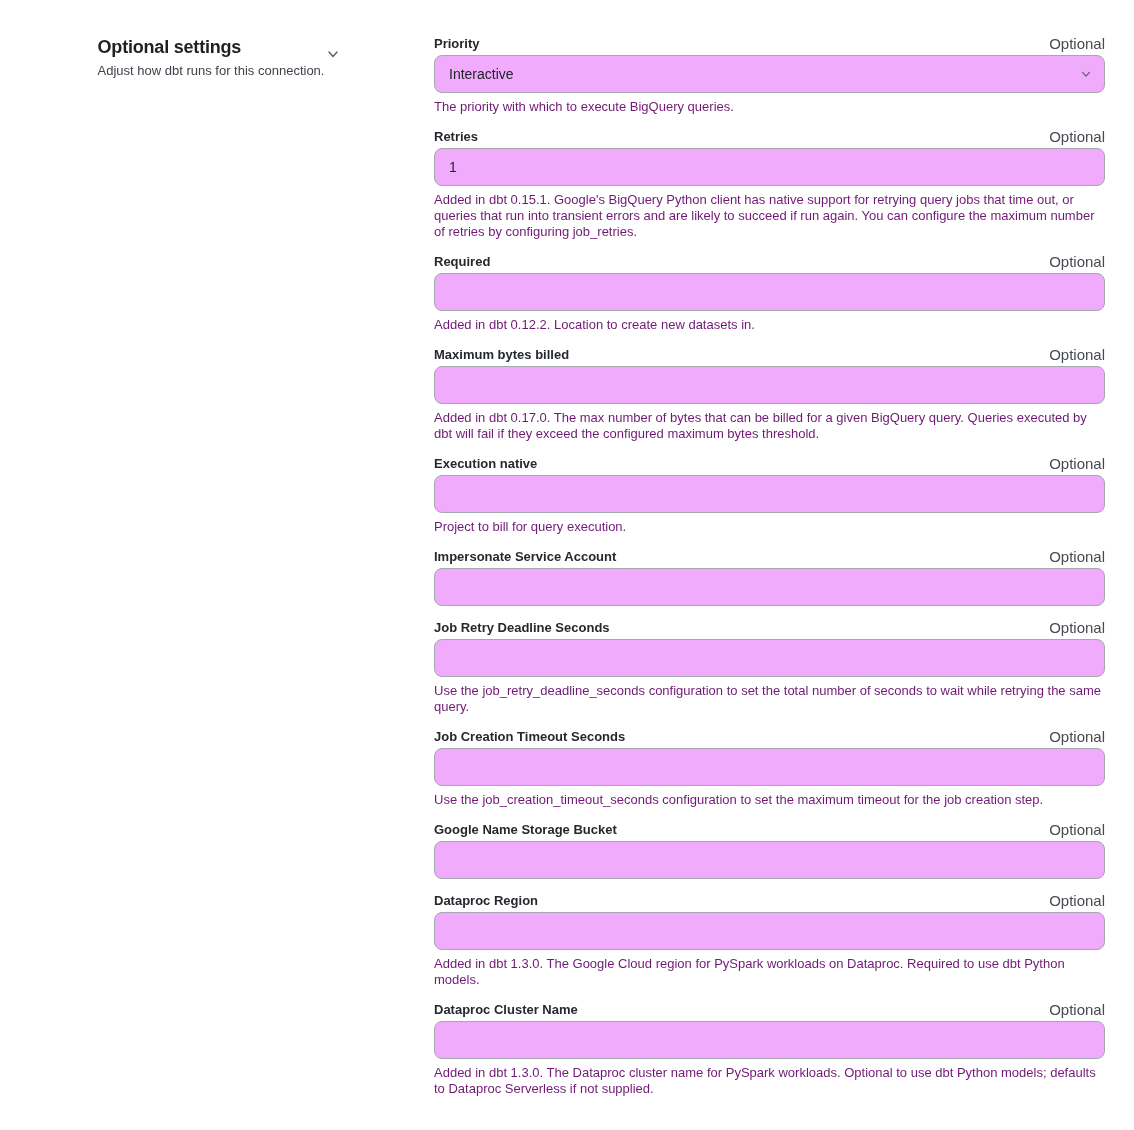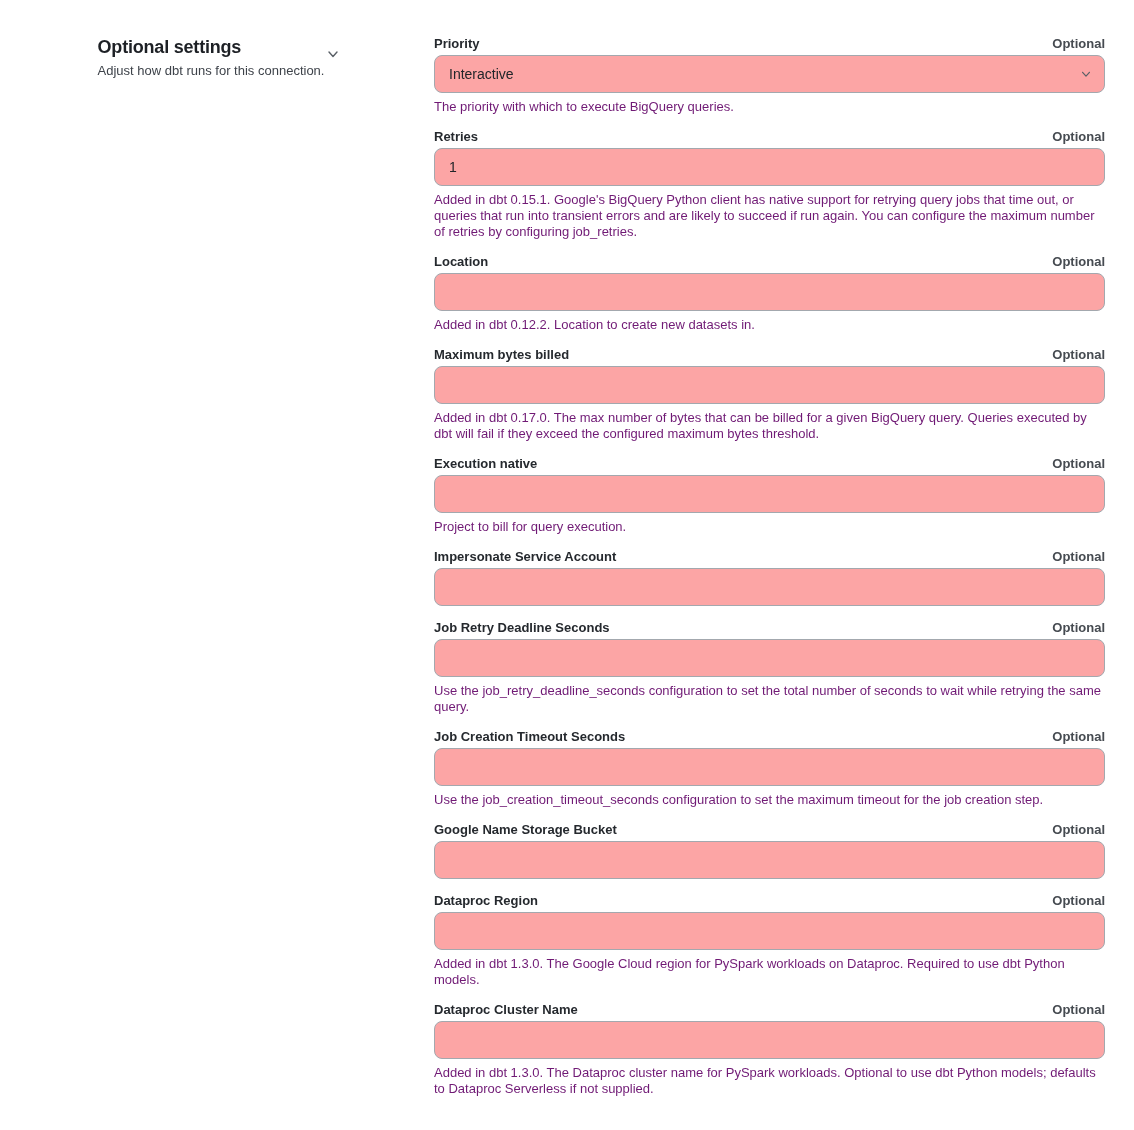--- a/index.html
+++ b/index.html
@@ -54,30 +54,30 @@
     align-items: flex-end;
     margin-bottom: 3px;
     line-height: 16px;
   }
   .field-label {
     font-size: 13px;
     font-weight: 700;
     color: #25292e;
   }
   .optional-badge {
-    font-size: 13px;
-    font-weight: 700;
+    font-size: 15px;
+    font-weight: 400;
     color: #464b51;
   }
   .text-input, .select-control {
     width: 100%;
     height: 38px;
     border: 1px solid #a3a8ae;
     border-radius: 8px;
-    background: #fca5a5;
+    background: #f0abfc;
     font-family: "Liberation Sans", sans-serif;
     font-size: 14px;
     color: #212529;
     padding: 0 14px;
     outline: none;
   }
   .select-control {
     display: flex;
     align-items: center;
     justify-content: space-between;
@@ -135,21 +135,21 @@
         <span class="field-label">Retries</span>
         <span class="optional-badge">Optional</span>
       </div>
       
       <input class="text-input" type="text" value="1" style="">
       <p class="helper-text">Added in dbt 0.15.1. Google's BigQuery Python client has native support for retrying query jobs that time out, or queries that run into transient errors and are likely to succeed if run again. You can configure the maximum number of retries by configuring job_retries.</p>
     </div>
 
     <div class="field">
       <div class="label-row">
-        <span class="field-label">Location</span>
+        <span class="field-label">Required</span>
         <span class="optional-badge">Optional</span>
       </div>
       
       <input class="text-input" type="text" value="" style="">
       <p class="helper-text">Added in dbt 0.12.2. Location to create new datasets in.</p>
     </div>
 
     <div class="field">
       <div class="label-row">
         <span class="field-label">Maximum bytes billed</span>

